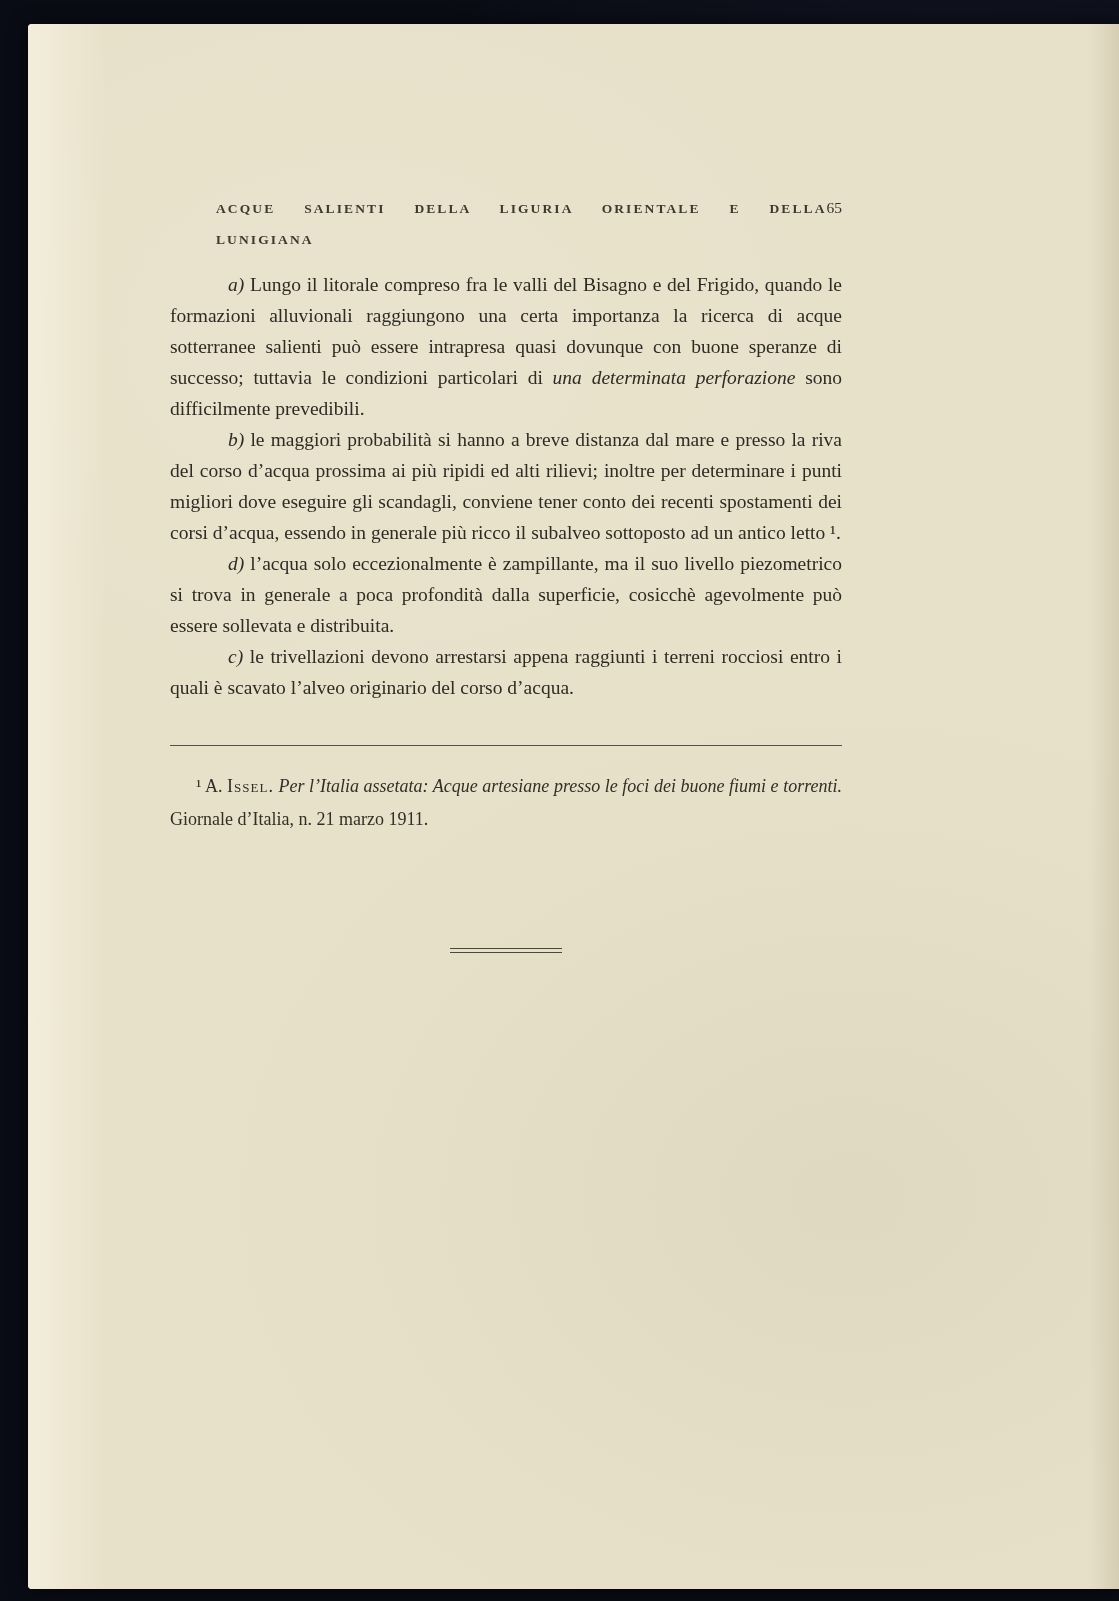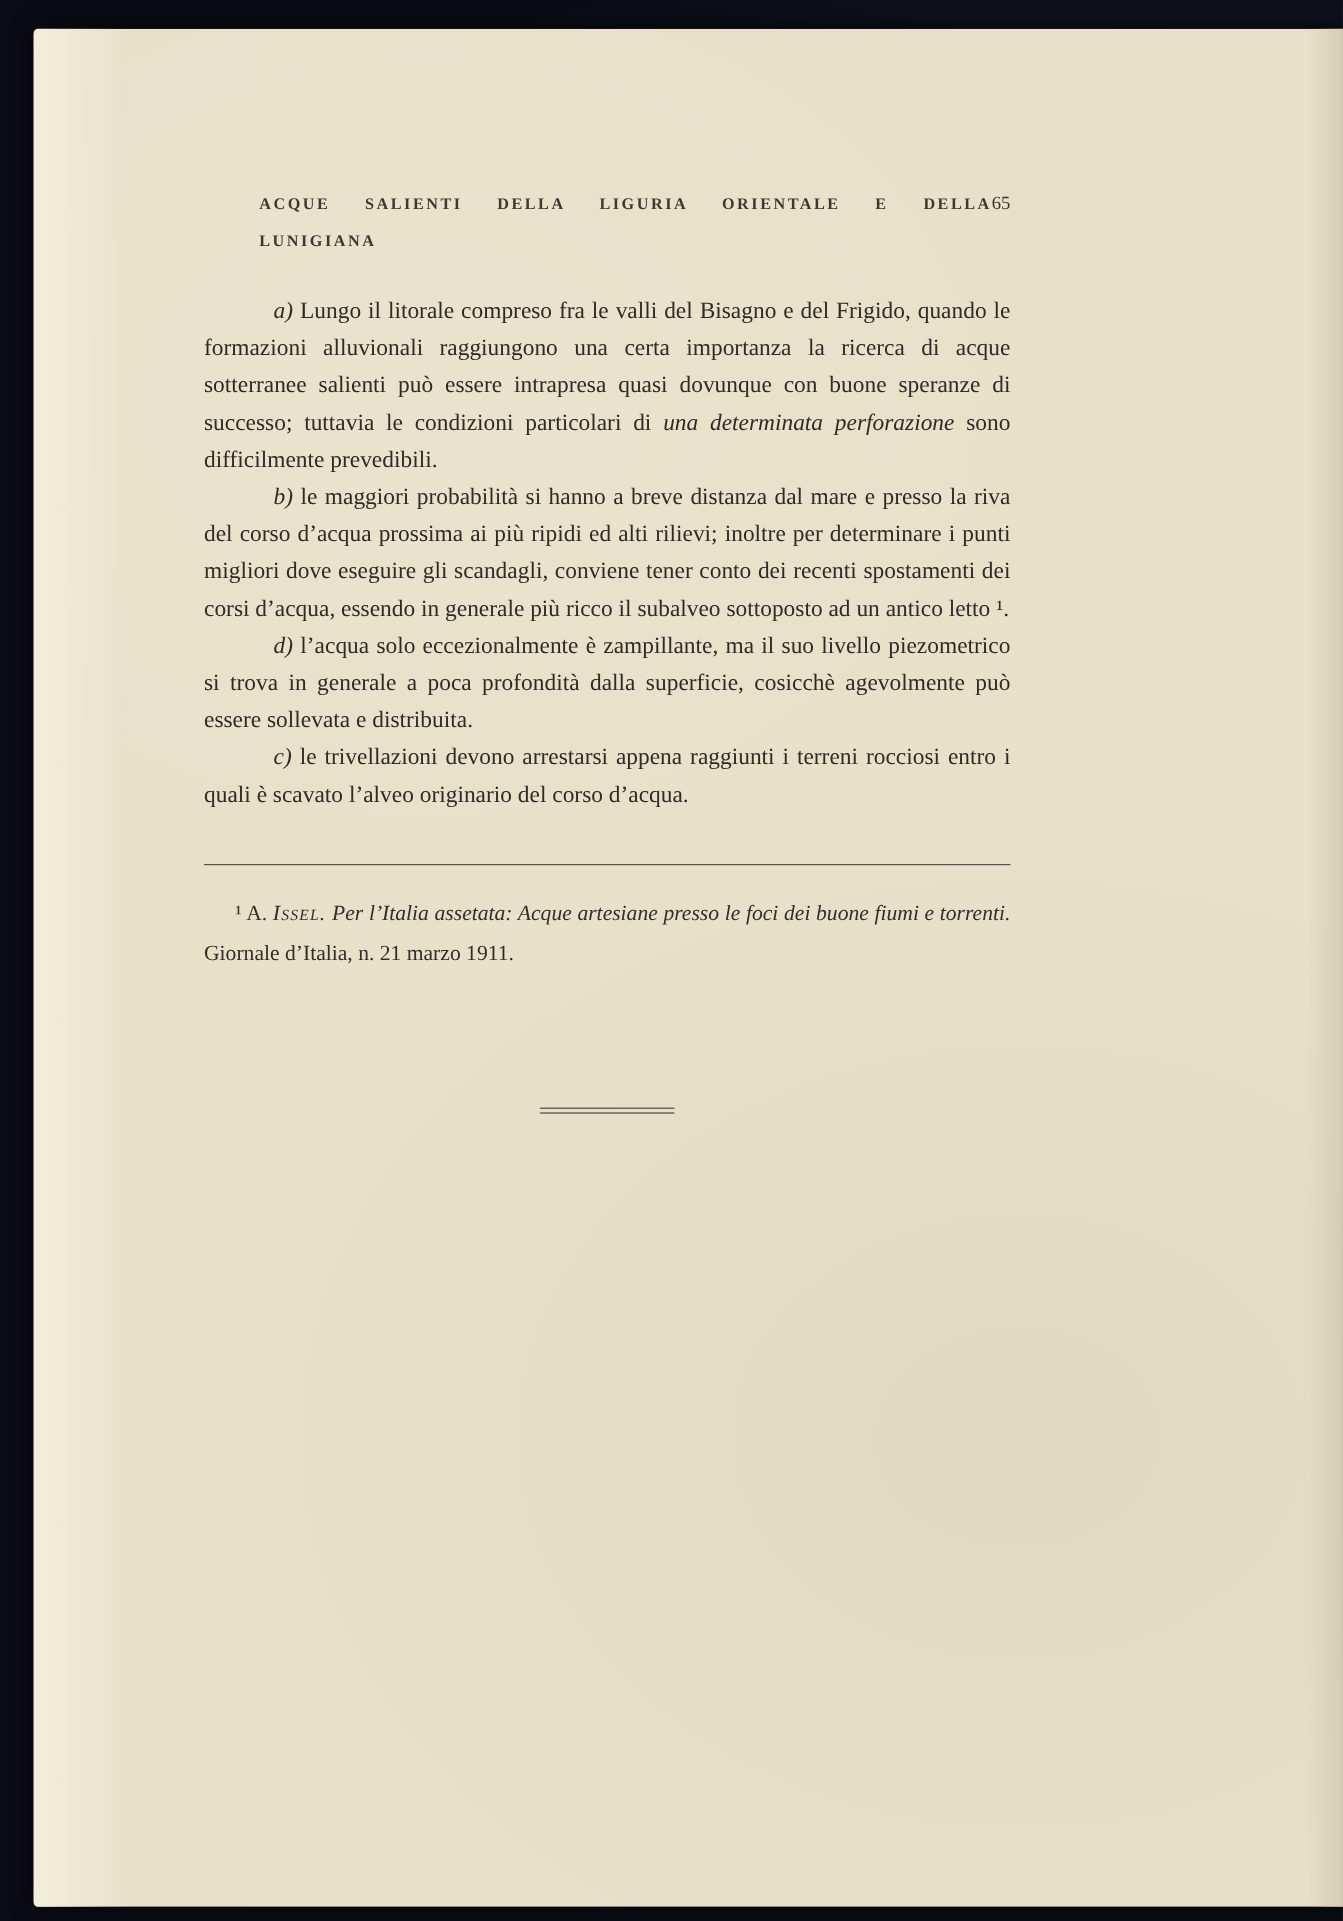--- a/index.html
+++ b/index.html
@@ -75,28 +75,29 @@
     font-size: 13.5px;
     letter-spacing: 2.1px;
     word-spacing: 7px;
     font-weight: 600;
   }
   .running-header .pagenum {
     font-size: 15.5px;
     letter-spacing: 0;
     font-weight: 400;
     color: #35322b;
+    margin-top: 38px;
   }
-  .body-text { margin-top: 28px; }
+  .body-text { margin-top: 14px; }
   p.para {
     margin: 0;
     text-indent: 58px;
   }
   .em { font-style: italic; }
-  .smallcaps { font-variant: small-caps; letter-spacing: 1px; font-style: italic; }
+  .smallcaps { font-variant: small-caps; letter-spacing: 1px; }
   .footnote-rule {
     margin-top: 42px;
     height: 0;
     border-top: 1px solid #56514a;
   }
   p.footnote {
     margin: 24px 0 0 0;
     font-size: 18px;
     line-height: 33px;
     text-indent: 26px;

